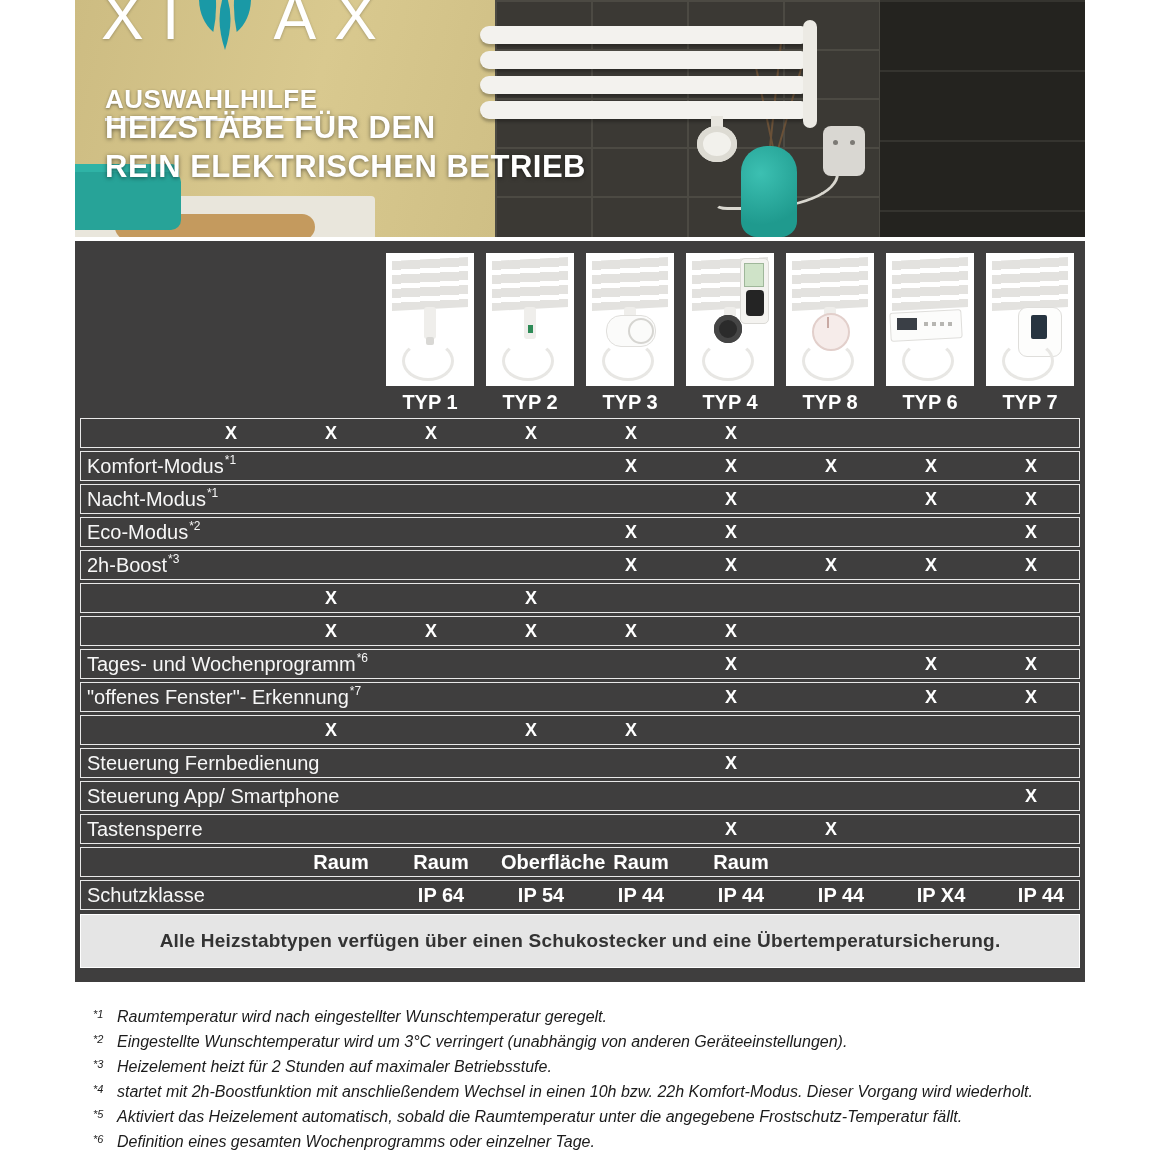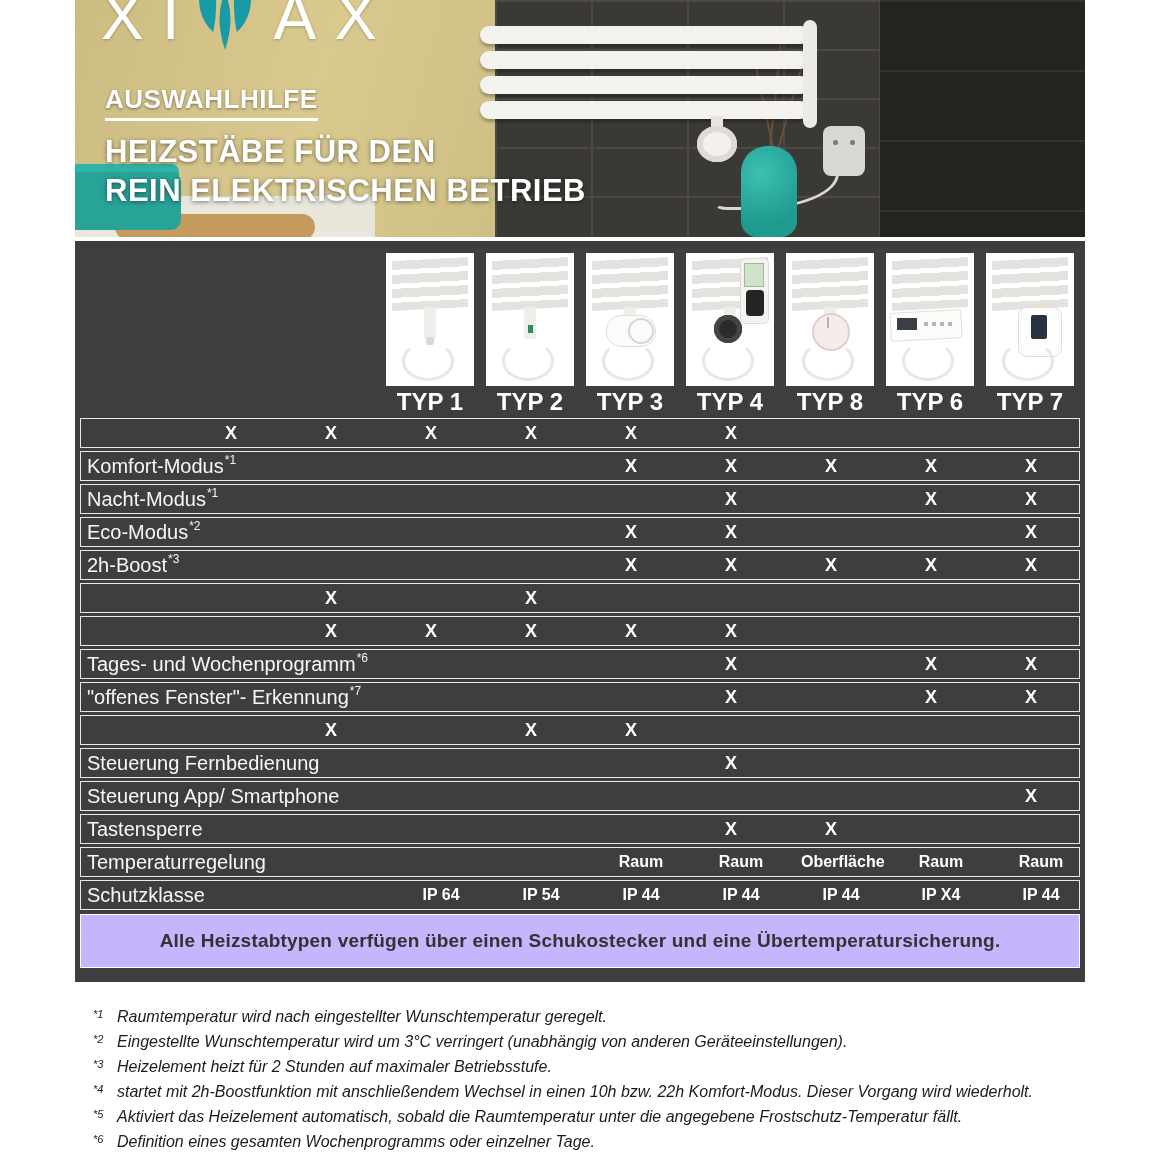--- a/index.html
+++ b/index.html
@@ -34,21 +34,21 @@
   .branch{position:absolute;width:2px;background:#6a5138;}
   .branch.b1{left:700px;top:30px;height:120px;transform:rotate(6deg);}
   .branch.b2{left:688px;top:55px;height:100px;transform:rotate(-12deg);}
   .branch.b3{left:716px;top:48px;height:105px;transform:rotate(16deg);}
 
   .logo{position:absolute;left:26px;top:-18px;display:flex;align-items:flex-start;color:#ffffff;
     font-size:64px;font-weight:400;letter-spacing:18px;line-height:70px;text-shadow:0 1px 3px rgba(0,0,0,.25);}
   .logo svg{width:64px;height:62px;margin:6px 16px 0 -4px;}
   .kicker{position:absolute;left:30px;top:84px;color:#fff;font-size:26px;font-weight:bold;letter-spacing:.5px;
     border-bottom:3px solid #fff;padding-bottom:3px;text-shadow:0 1px 3px rgba(0,0,0,.45);}
-  .headline{position:absolute;left:30px;top:132px;color:#fff;font-size:31px;font-weight:bold;line-height:39px;
+  .headline{position:absolute;left:30px;top:108px;color:#fff;font-size:31px;font-weight:bold;line-height:39px;
     letter-spacing:.5px;text-shadow:0 1px 4px rgba(0,0,0,.5);}
 
   
   .panel{margin-top:4px;background:#3f3e3e;padding:12px 5px 14px 5px;}
 
   .products{display:flex;margin-left:300px;}
   .p-cell{width:100px;flex:none;display:flex;justify-content:center;}
   .product-box{position:relative;width:88px;height:133px;background:#ffffff;overflow:hidden;}
   .product-box::before{content:"";position:absolute;left:6px;right:6px;top:6px;height:50px;
     background:repeating-linear-gradient(180deg,#e3e2df 0 9px,#ffffff 9px 14px);transform:skewY(-3deg);}
@@ -66,31 +66,31 @@
   .dial-pink{position:absolute;left:26px;top:60px;width:34px;height:34px;background:#f6ecea;border:2px solid #e2cfcb;border-radius:50%;}
   .dial-pink-tick{position:absolute;left:41px;top:64px;width:2px;height:11px;background:#c8a9a3;}
   .panel-ctrl{position:absolute;left:4px;top:58px;width:70px;height:27px;background:#fcfcfb;border:1px solid #dfded b;border:1px solid #dfdedb;border-radius:3px;transform:rotate(-3deg);}
   .panel-disp{position:absolute;left:11px;top:65px;width:20px;height:12px;background:#3a3f46;}
   .panel-dots{position:absolute;left:38px;top:69px;width:30px;height:4px;
     background:repeating-linear-gradient(90deg,#b7b6b2 0 4px,transparent 4px 8px);}
   .wallbox{position:absolute;left:32px;top:54px;width:42px;height:48px;background:#fdfdfc;border:1px solid #dfdedb;border-radius:9px;}
   .wallbox-disp{position:absolute;left:45px;top:62px;width:16px;height:24px;background:#273440;border-radius:2px;}
 
   .typ-row{display:flex;margin-left:300px;margin-top:2px;}
-  .typ-cell{width:100px;flex:none;text-align:center;color:#fff;font-size:24px;font-weight:bold;line-height:28px;}
+  .typ-cell{width:100px;flex:none;text-align:center;color:#fff;font-size:20px;font-weight:bold;line-height:28px;}
 
   .rows{margin-top:2px;}
   .t-row{display:flex;align-items:center;height:28px;background:#3f3e3e;border:1px solid #e9e9e9;margin-bottom:3px;box-sizing:content-box;}
   .t-label{width:294px;flex:none;padding-left:6px;color:#f7f7f7;font-size:20px;white-space:nowrap;}
   .t-label sup{font-size:12px;position:relative;top:-1px;margin-left:1px;}
   .t-cell{width:100px;flex:none;text-align:center;color:#fff;}
   .t-cell .x{font-weight:bold;font-size:18px;}
-  .t-cell .val{font-weight:bold;font-size:16px;padding-left:20px;}
-
-  .banner{margin-top:4px;height:52px;background:#c4b5fd;border:1px solid #ffffff;display:flex;align-items:center;justify-content:center;
+  .t-cell .val{font-weight:bold;font-size:20px;padding-left:20px;}
+
+  .banner{margin-top:4px;height:52px;background:#e5e5e5;border:1px solid #ffffff;display:flex;align-items:center;justify-content:center;
     font-size:19px;font-weight:bold;color:#333333;letter-spacing:.2px;}
 
   
   .footnotes{width:1010px;margin:26px auto 0;padding-left:18px;box-sizing:border-box;}
   .fn{display:flex;margin-bottom:7px;font-style:italic;font-size:16px;line-height:18px;color:#1b1b1b;}
   .fn .fn-sup{width:24px;flex:none;font-size:11px;position:relative;top:-3px;}
   .fn .fn-text{flex:1;}
 </style>
 </head>
 <body>
@@ -339,21 +339,20 @@
   <div class="t-cell"></div>
           <div class="t-cell"></div>
           <div class="t-cell"></div>
           <div class="t-cell"><span class="x">X</span></div>
           <div class="t-cell"><span class="x">X</span></div>
           <div class="t-cell"></div>
           <div class="t-cell"></div>
         </div>
 
   <div class="t-row">
-    <div class="t-label"><span class="lbl">Temperaturregelung</span><sup class="sup"></sup></div>
   <div class="t-cell"></div>
           <div class="t-cell"></div>
           <div class="t-cell"><span class="val">Raum</span></div>
           <div class="t-cell"><span class="val">Raum</span></div>
           <div class="t-cell"><span class="val">Oberfläche</span></div>
           <div class="t-cell"><span class="val">Raum</span></div>
           <div class="t-cell"><span class="val">Raum</span></div>
         </div>
 
   <div class="t-row">

